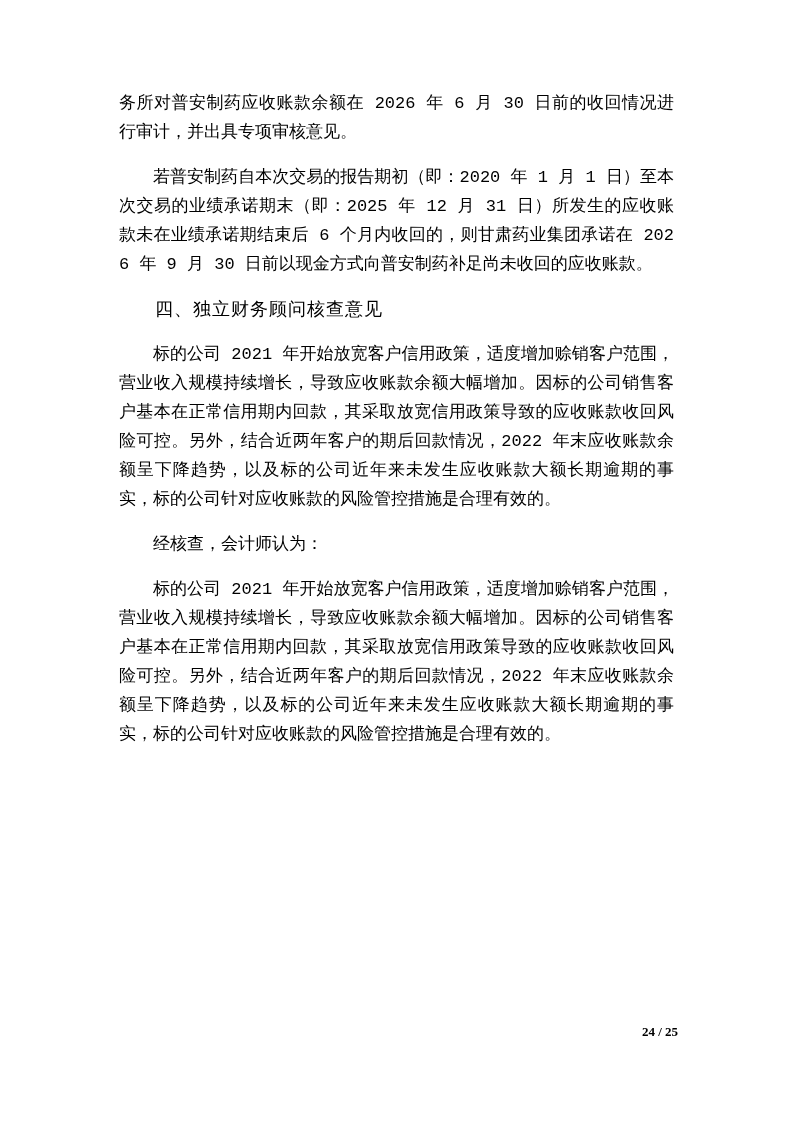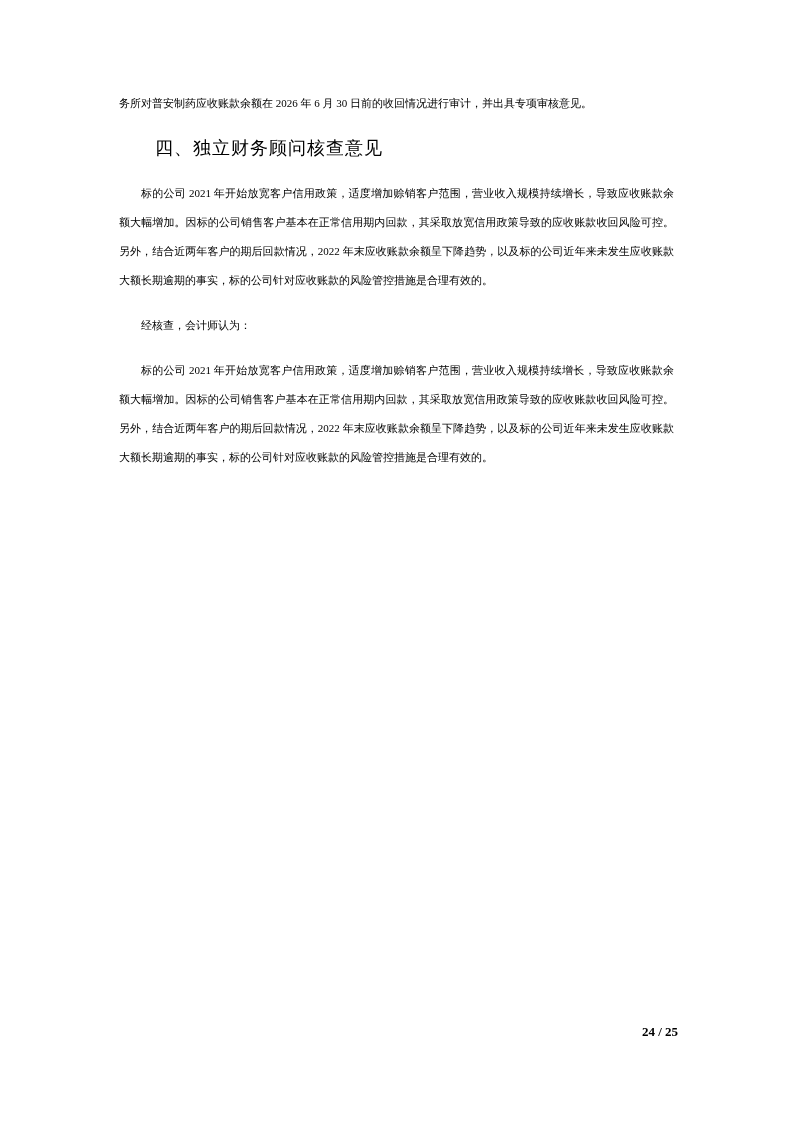--- a/index.html
+++ b/index.html
@@ -20,26 +20,27 @@
     inset: 0;
     background: #ffffff;
   }
   .content {
     position: absolute;
     left: 119px;
     top: 89px;
     width: 555px;
   }
   p.body-text {
-    font-size: 11px;
+    font-size: 17px;
     line-height: 29px;
     text-align: justify;
     text-justify: inter-ideograph;
     margin: 0 0 16px 0;
     word-break: break-all;
+    font-family: Liberation Mono, monospace;
   }
   p.indent {
     text-indent: 2em;
   }
   h2.section-heading {
     font-family: "Liberation Sans", "DejaVu Sans", sans-serif;
     font-size: 18px;
     font-weight: normal;
     line-height: 29px;
     margin: 0 0 16px 0;
@@ -60,20 +61,21 @@
   }
 </style>
 </head>
 <body>
 
 <div class="page">
   <div class="content">
 
     <p class="body-text">务所对普安制药应收账款余额在 2026 年 6 月 30 日前的收回情况进行审计，并出具专项审核意见。</p>
 
+    <p class="body-text indent">若普安制药自本次交易的报告期初（即：2020 年 1 月 1 日）至本次交易的业绩承诺期末（即：2025 年 12 月 31 日）所发生的应收账款未在业绩承诺期结束后 6 个月内收回的，则甘肃药业集团承诺在 2026 年 9 月 30 日前以现金方式向普安制药补足尚未收回的应收账款。</p>
 
 
     <h2 class="section-heading">四、独立财务顾问核查意见</h2>
 
 
     <p class="body-text indent">标的公司 2021 年开始放宽客户信用政策，适度增加赊销客户范围，营业收入规模持续增长，导致应收账款余额大幅增加。因标的公司销售客户基本在正常信用期内回款，其采取放宽信用政策导致的应收账款收回风险可控。另外，结合近两年客户的期后回款情况，2022 年末应收账款余额呈下降趋势，以及标的公司近年来未发生应收账款大额长期逾期的事实，标的公司针对应收账款的风险管控措施是合理有效的。</p>
 
 
     <p class="body-text indent">经核查，会计师认为：</p>
 

